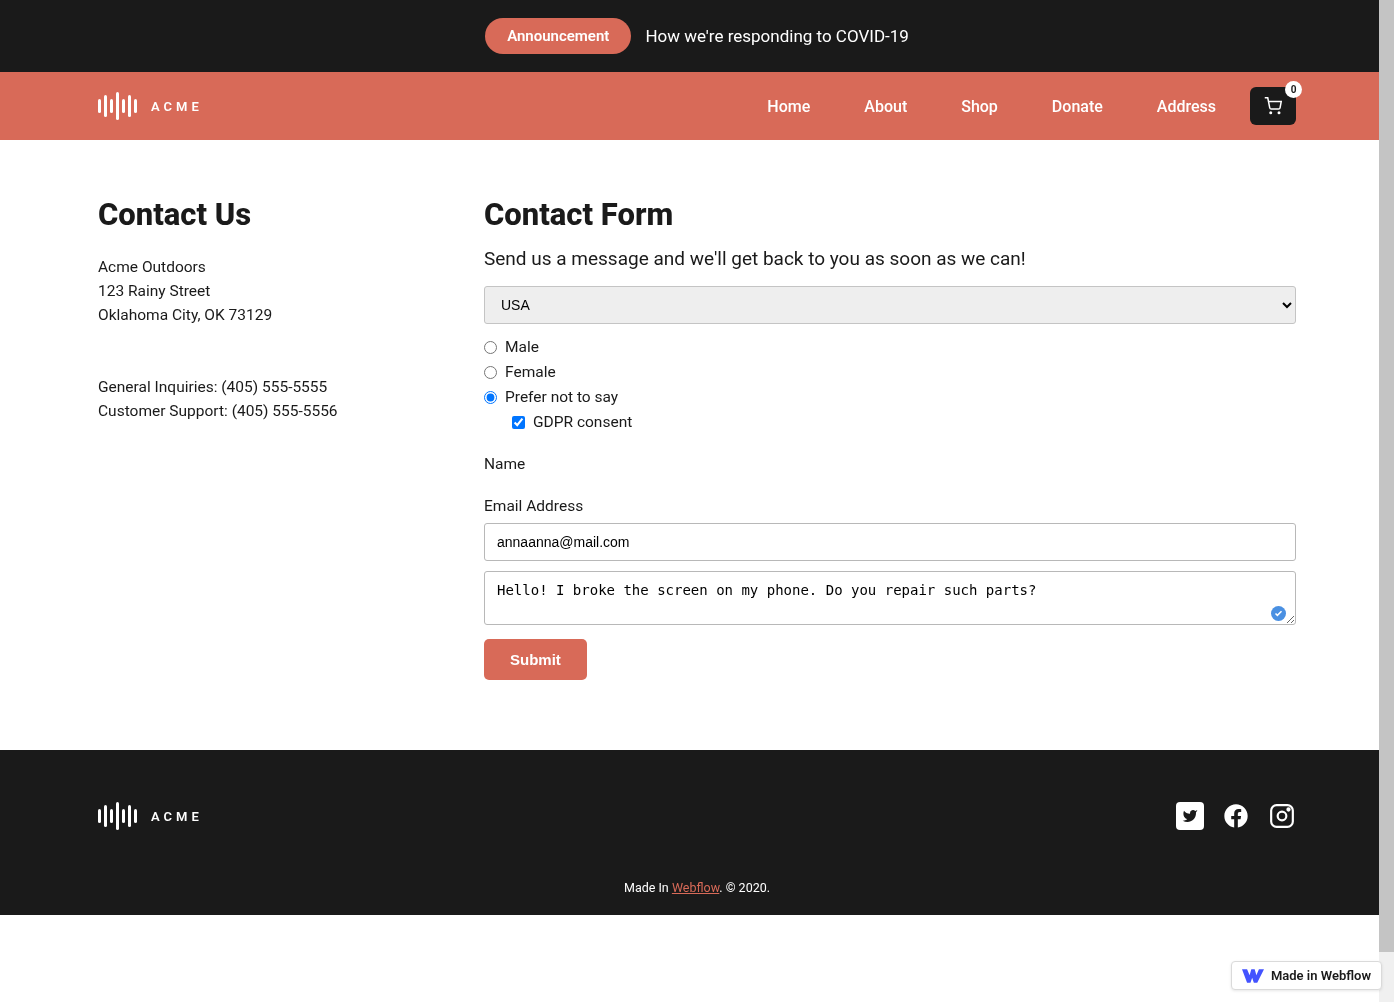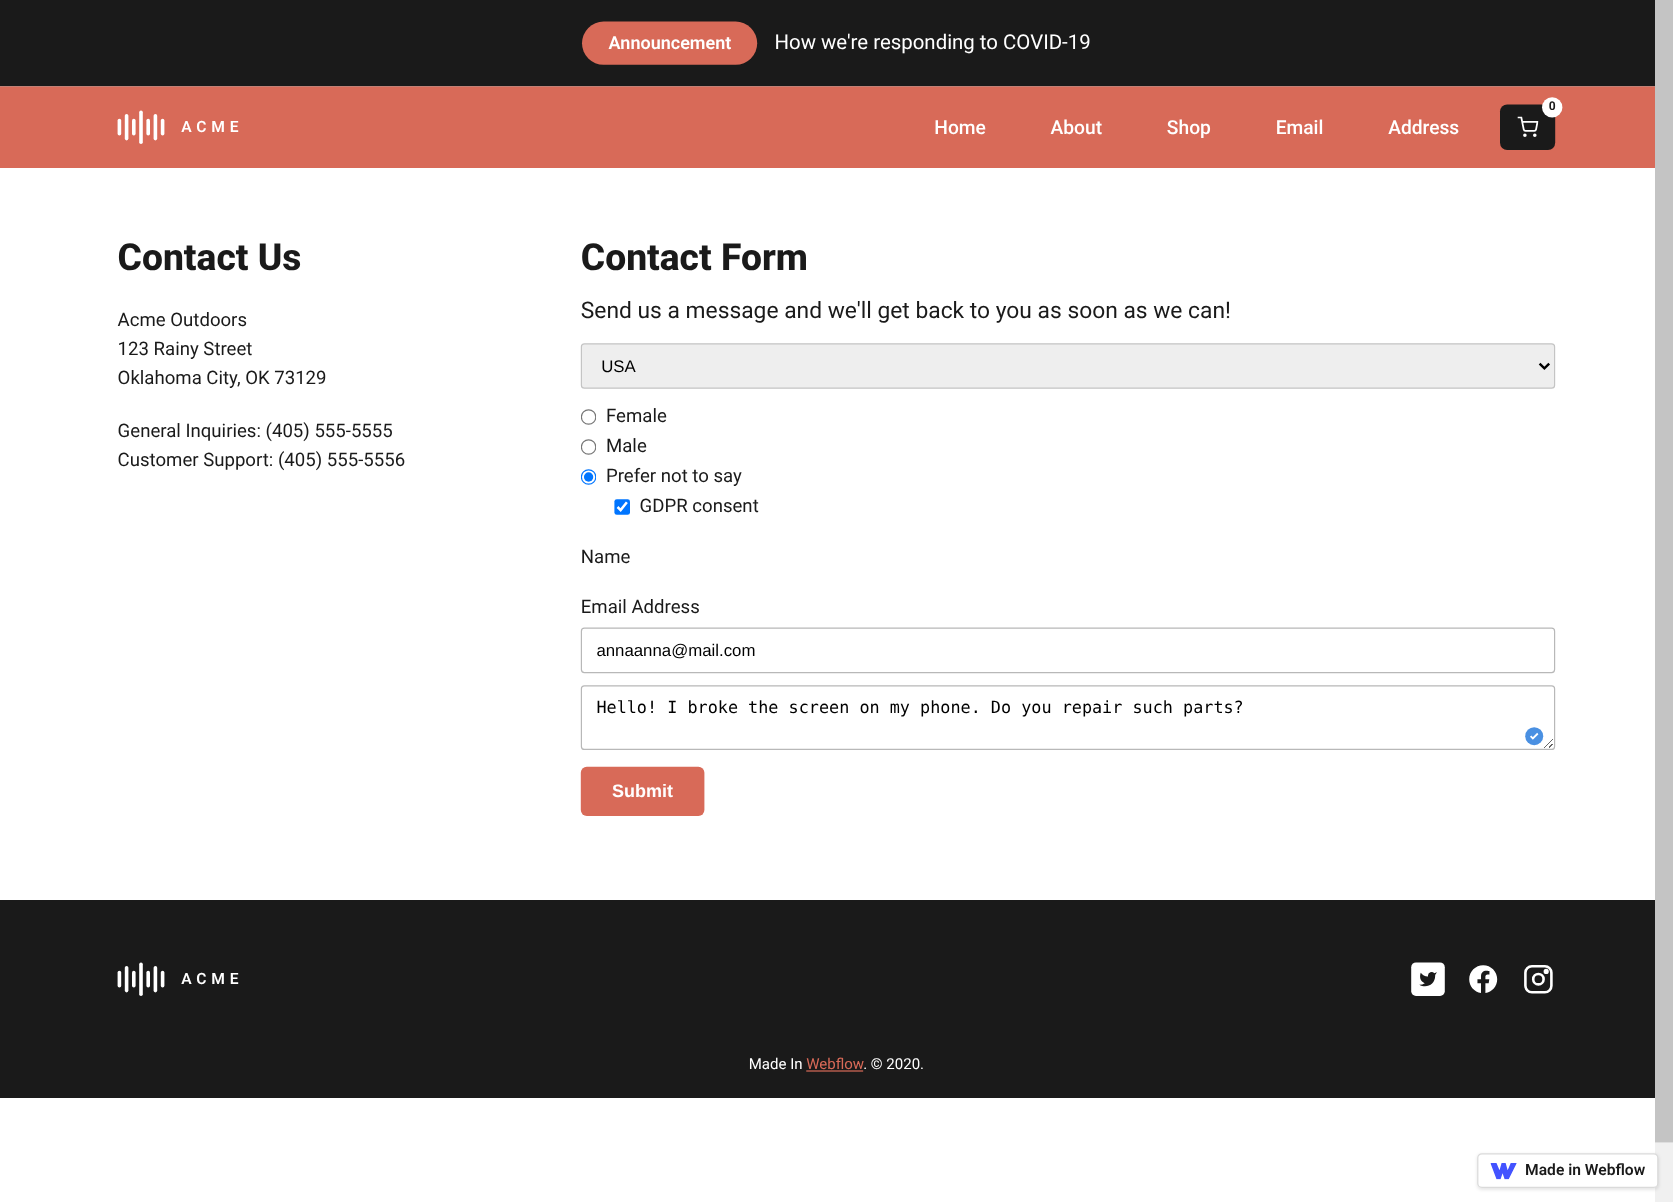--- a/index.html
+++ b/index.html
@@ -13,21 +13,21 @@
 .logo-bars span { display: inline-block; width: 3px; background: #fff; border-radius: 2px; }
 .logo-text { color: #fff; font-size: 13px; letter-spacing: 4px; font-weight: 600; }
 .nav { display: flex; align-items: center; gap: 54px; }
 .nav a { color: #fff; text-decoration: none; font-size: 16px; font-weight: 500; }
 .cart-btn { background: #1a1a1a; border-radius: 6px; padding: 10px 14px; position: relative; display: flex; align-items: center; justify-content: center; margin-left: -20px; }
 .cart-badge { position: absolute; top: -6px; right: -6px; background: #fff; color: #1a1a1a; border-radius: 50%; width: 17px; height: 17px; font-size: 10px; display: flex; align-items: center; justify-content: center; font-weight: 700; }
 .main { display: flex; padding: 56px 98px 70px; gap: 76px; border-radius: 23px; }
 .contact-left { width: 310px; flex-shrink: 0; }
 .page-title { font-size: 31px; font-weight: 800; margin-bottom: 22px; color: #1a1a1a; }
 .addr-line { font-size: 15.5px; line-height: 1.55; color: #1a1a1a; }
-.addr-block { margin-bottom: 20px; }
+.addr-block { margin-bottom: 48px; }
 .inq-line { font-size: 15.5px; line-height: 1.55; }
 .inq-label { font-weight: 400; }
 .contact-right { flex: 1; }
 .form-title { font-size: 31px; font-weight: 800; margin-bottom: 14px; }
 .form-sub { font-size: 19px; margin-bottom: 16px; }
 .select-el { width: 100%; padding: 9px 12px; font-size: 14px; border: 1px solid #c4c4c4; border-radius: 3px; background: #eeeeee; margin-bottom: 14px; }
 .radio-row { display: flex; align-items: center; gap: 8px; margin-bottom: 7px; font-size: 15.5px; }
 .radio-row input { width: 13px; height: 13px; }
 .check-row { display: flex; align-items: center; gap: 8px; margin-bottom: 14px; margin-top: 4px; font-size: 15.5px; padding-left: 28px; }
 .field-label { font-size: 15.5px; margin-bottom: 8px; margin-top: 24px; }
@@ -68,21 +68,21 @@
         <span style="height:14px"></span>
         <span style="height:22px"></span>
         <span style="height:14px"></span>
     </div>
     <span class="logo-text">ACME</span>
   </div>
   <div class="nav">
     <a href="#">Home</a>
     <a href="#">About</a>
     <a href="#">Shop</a>
-    <a href="#">Email</a>
+    <a href="#">Donate</a>
     <a href="#">Address</a>
     <div class="cart-btn">
       <svg width="18" height="18" viewBox="0 0 24 24" fill="none" stroke="#fff" stroke-width="2">
           <circle cx="9" cy="21" r="1"></circle>
           <circle cx="20" cy="21" r="1"></circle>
           <path d="M1 1h4l2.68 13.39a2 2 0 0 0 2 1.61h9.72a2 2 0 0 0 2-1.61L23 6H6"></path>
         </svg>
       <span class="cart-badge">0</span>
     </div>
   </div>
@@ -109,25 +109,25 @@
   <div class="contact-right">
     <h2 class="form-title">Contact Form</h2>
     <p class="form-sub">Send us a message and we'll get back to you as soon as we can!</p>
 
     <select class="select-el">
       <option>USA</option>
     </select>
 
     <label class="radio-row">
       <input type="radio" name="g" style="">
-      <span>Female</span>
+      <span>Male</span>
     </label>
     <label class="radio-row">
       <input type="radio" name="g" style="">
-      <span>Male</span>
+      <span>Female</span>
     </label>
     <label class="radio-row">
       <input type="radio" name="g" checked="" style="">
       <span>Prefer not to say</span>
     </label>
     <label class="check-row">
       <input type="checkbox" checked="" style="">
       <span>GDPR consent</span>
     </label>
 

